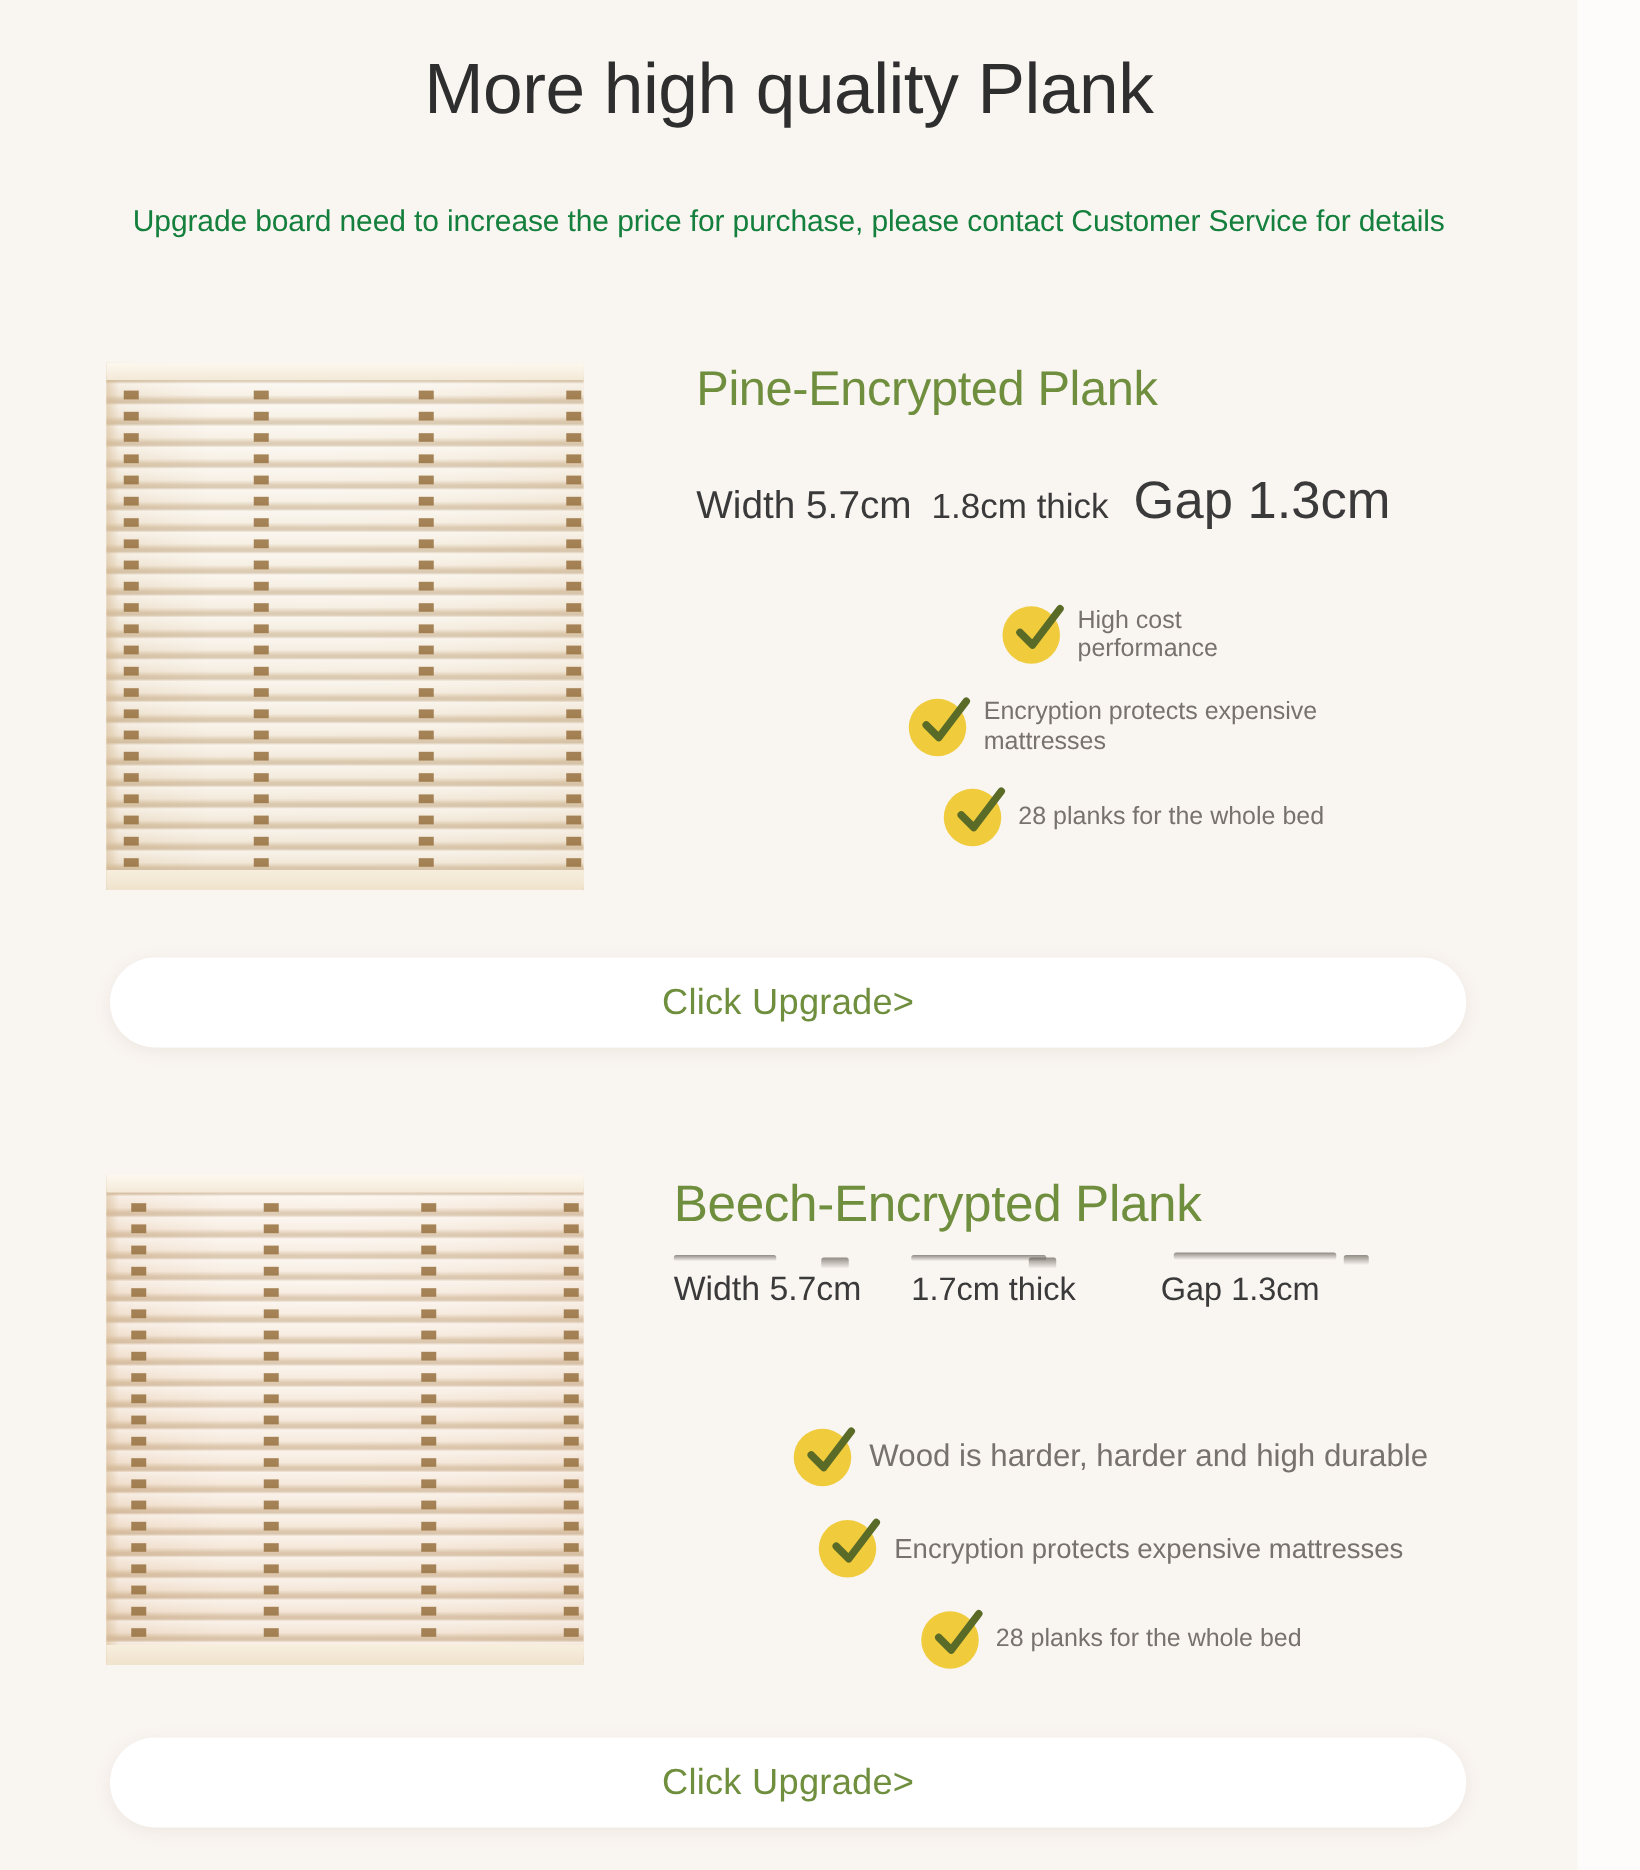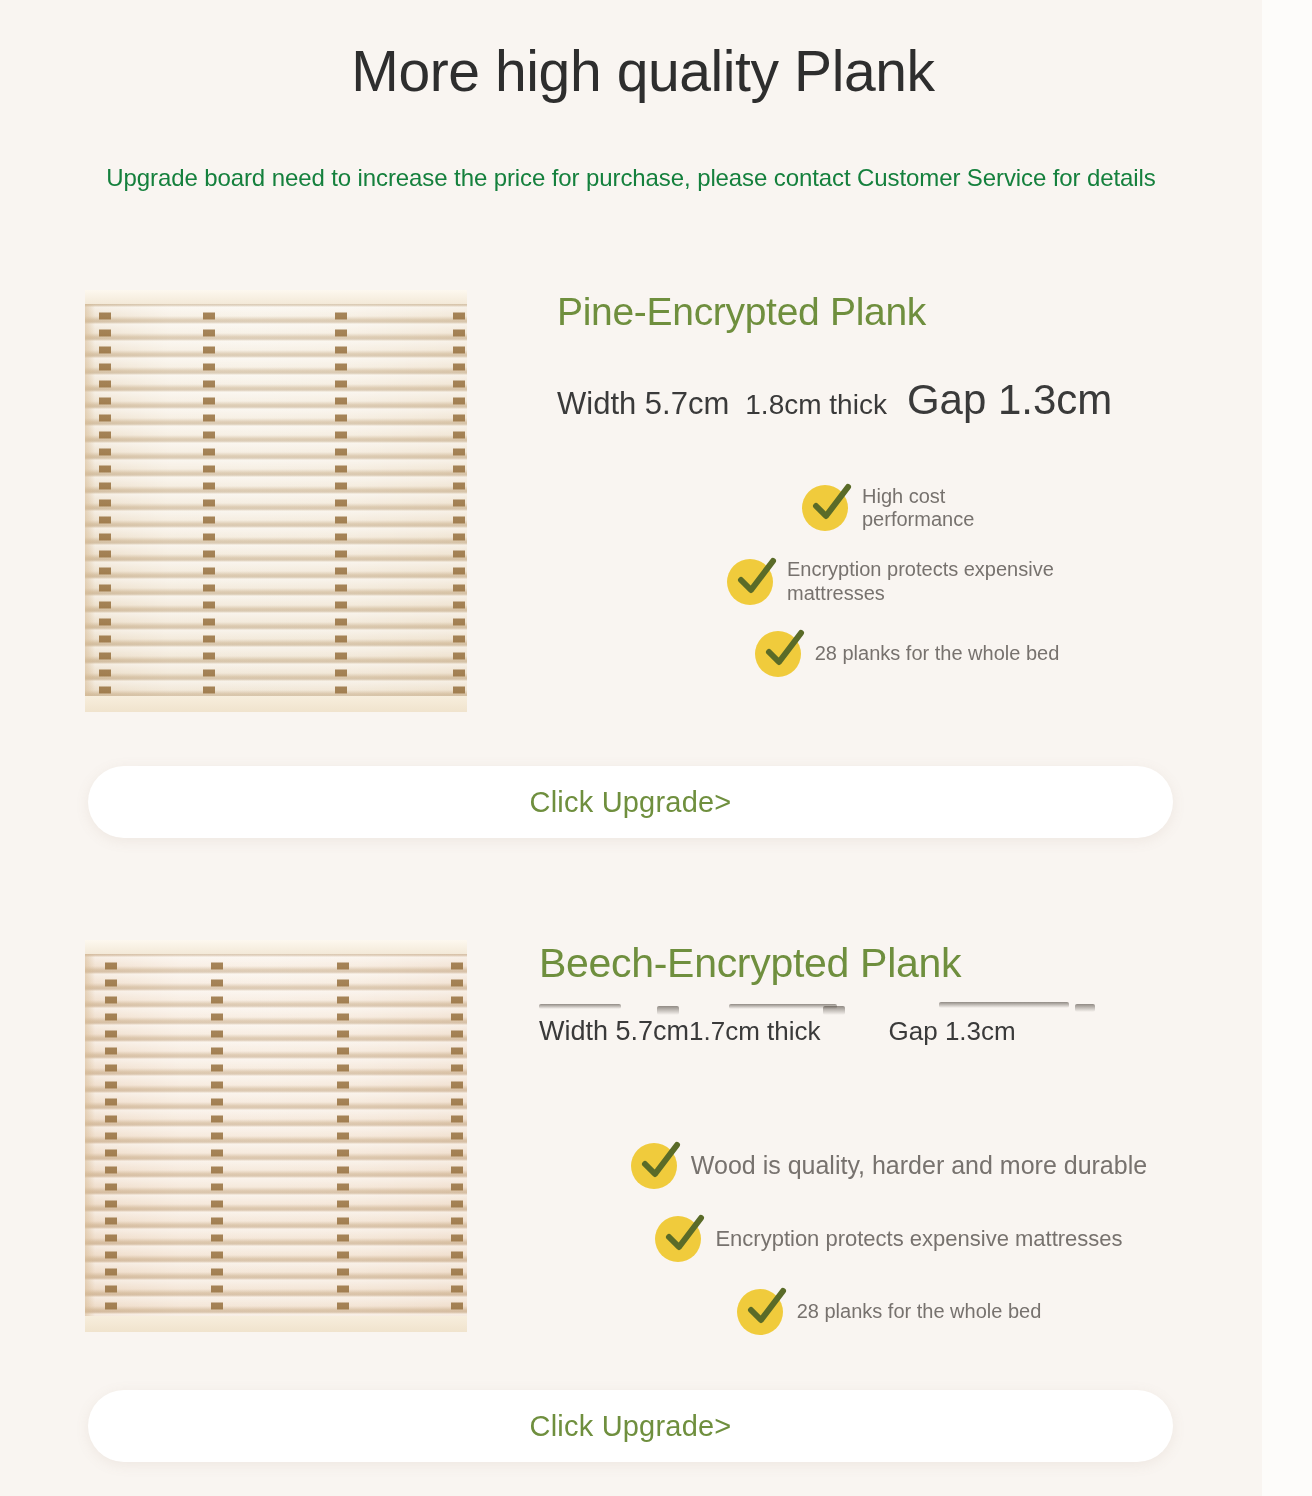--- a/index.html
+++ b/index.html
@@ -38,21 +38,20 @@
   .page-title {
     position: absolute;
     left: 0; top: 40px;
     width: 1262px;
     text-align: center;
     font-size: 57px;
     line-height: 1.1;
     font-weight: 400;
     color: #2e2e2e;
     letter-spacing: -0.4px;
-    padding-left: 12px;
   }
   .page-subtitle {
     position: absolute;
     left: 0; top: 164px;
     width: 1262px;
     text-align: center;
     font-size: 24px;
     line-height: 1.2;
     color: #15803d;
     letter-spacing: -0.1px;
@@ -165,21 +164,21 @@
     color: #3a3a3a;
     white-space: nowrap;
   }
   #pine-specs { margin-top: 41px; }
   #pine-specs .spec-1 { font-size: 31px; }
   #pine-specs .spec-2 { font-size: 28px; margin-left: 16px; }
   #pine-specs .spec-3 { font-size: 42px; margin-left: 20px; }
 
   #beech-specs { margin-top: 29px; position: relative; }
   #beech-specs .spec-1 { font-size: 27px; }
-  #beech-specs .spec-2 { font-size: 26px; }
+  #beech-specs .spec-2 { font-size: 26px; margin-left: 40px; }
   #beech-specs .spec-3 { font-size: 26px; margin-left: 68px; }
   
   .smudge {
     position: absolute;
     pointer-events: none;
     background: linear-gradient(180deg, rgba(60,52,44,0.55), rgba(60,52,44,0.0));
     border-radius: 2px;
   }
 
   .bullets { margin-top: 0; }
@@ -340,21 +339,21 @@
         <span class="spec-3">Gap 1.3cm</span>
       </div>
 
       <div class="bullets" id="beech-bullets">
         <div class="bullet b-0">
           <span class="check-icon">
             <svg viewBox="0 0 48 48">
                 <path d="M10 25 L20 35 L42 6" fill="none" stroke="#5a6b28" stroke-width="6" stroke-linecap="round" stroke-linejoin="round"></path>
               </svg>
           </span>
-          <span class="bullet-text">Wood is quality, harder and more durable</span>
+          <span class="bullet-text">Wood is harder, harder and high durable</span>
         </div>
         <div class="bullet b-1">
           <span class="check-icon">
             <svg viewBox="0 0 48 48">
                 <path d="M10 25 L20 35 L42 6" fill="none" stroke="#5a6b28" stroke-width="6" stroke-linecap="round" stroke-linejoin="round"></path>
               </svg>
           </span>
           <span class="bullet-text">Encryption protects expensive mattresses</span>
         </div>
         <div class="bullet b-2">

